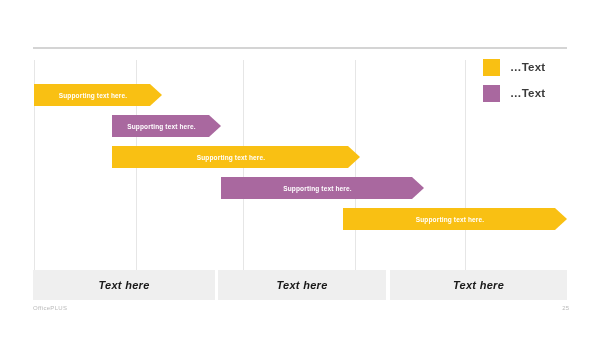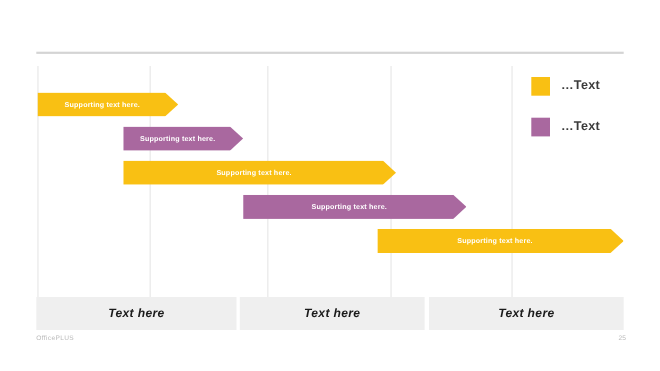--- a/index.html
+++ b/index.html
@@ -34,21 +34,20 @@
   #legend {
     position: absolute;
     left: 483px;
     top: 54px;
     width: 110px;
   }
   .legend-row {
     display: flex;
     align-items: center;
     height: 26px;
-    margin-top: 11px;
   }
   .legend-swatch {
     width: 17px;
     height: 17px;
     flex: 0 0 auto;
   }
   .legend-label {
     margin-left: 10px;
     font-size: 11.5px;
     font-weight: bold;

